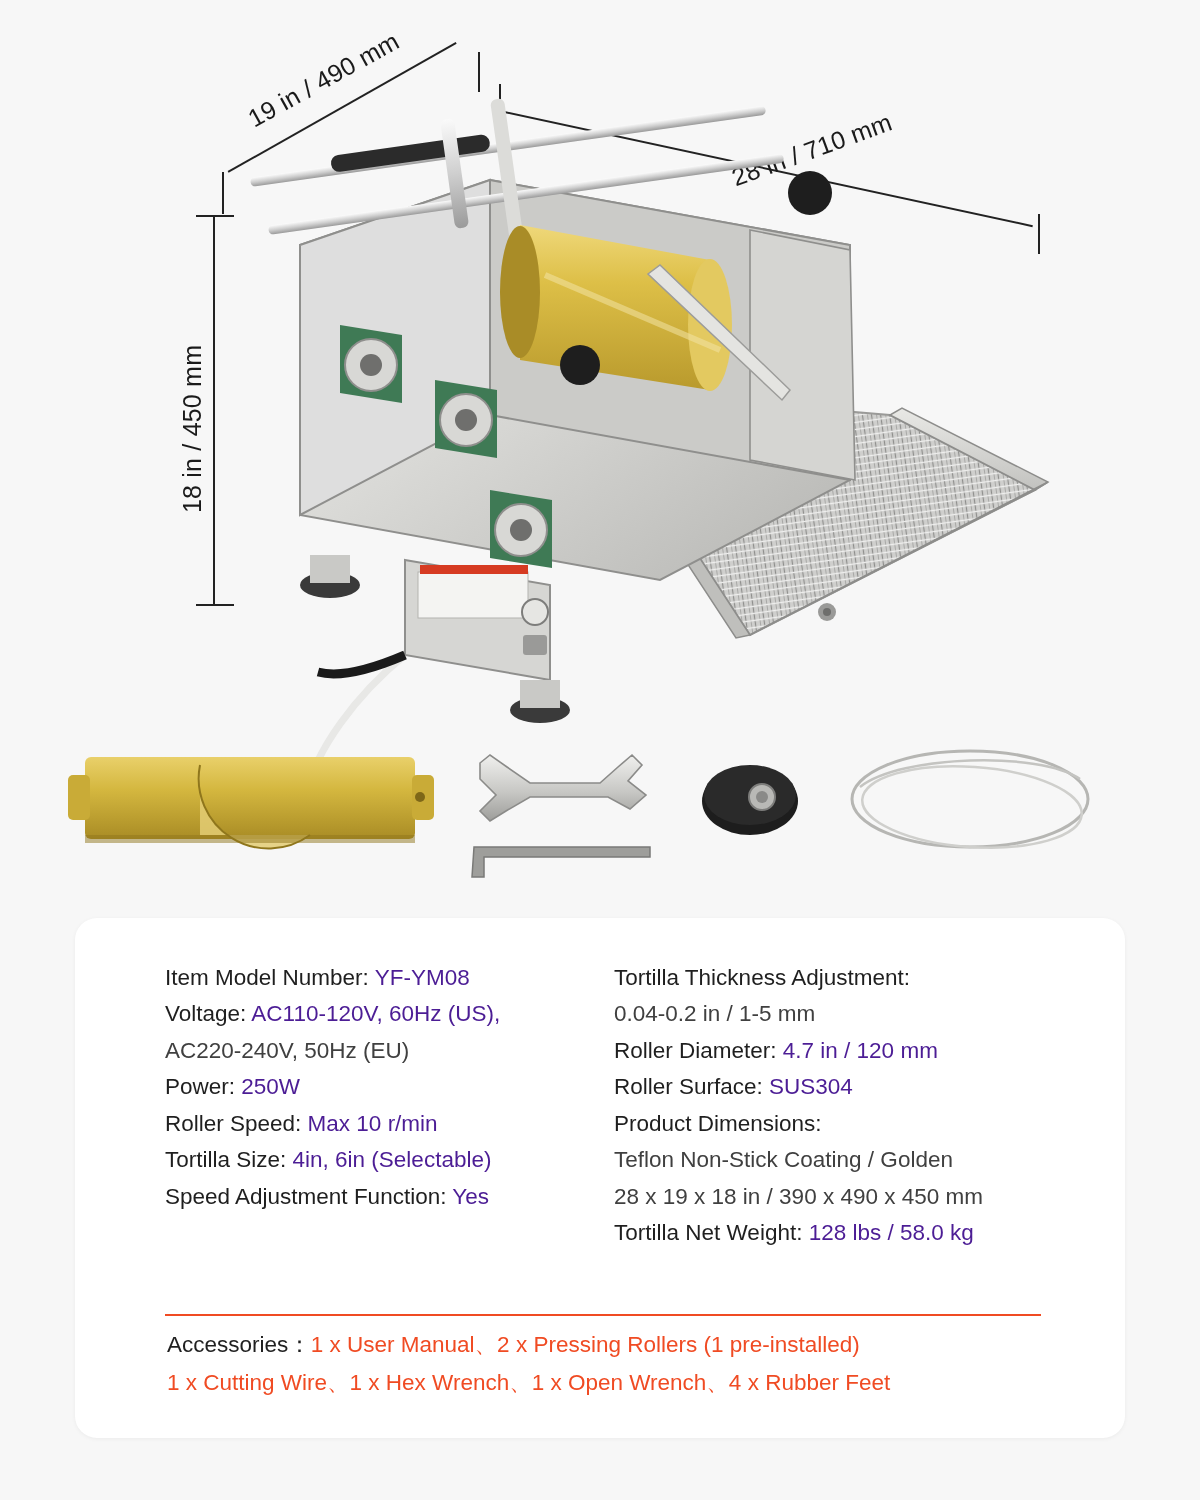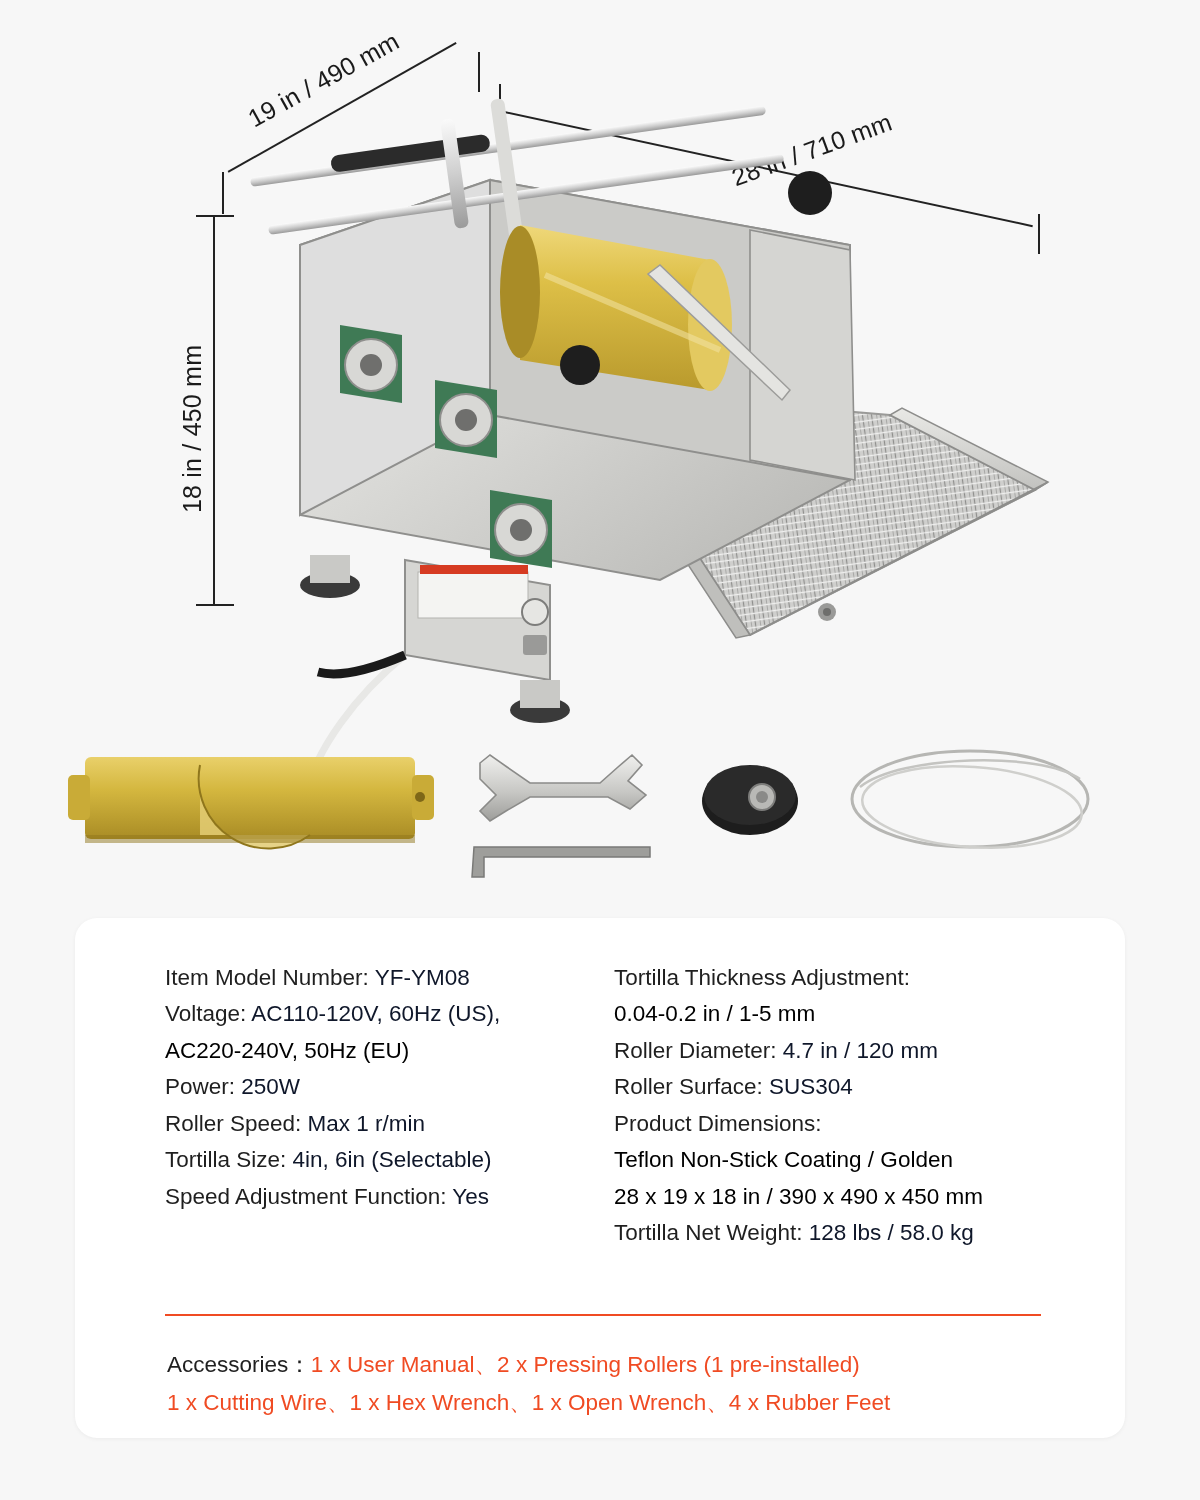--- a/index.html
+++ b/index.html
@@ -59,33 +59,33 @@
   .spec-col { width: 50%; }
   .spec-col.left { padding-left: 42px; }
   .spec-col.right { padding-left: 14px; }
 
   .spec-line {
     font-size: 22.5px;
     color: #1f1f1f;
     line-height: 1.62;
     white-space: normal;
   }
-  .spec-line .val { color: #0f172a; }
-  .spec-line.val-only { color: #000000; }
+  .spec-line .val { color: #4c1d95; }
+  .spec-line.val-only { color: #404040; }
 
   .divider {
     position: absolute;
     left: 90px; top: 396px;
     width: 876px; height: 2px;
     background: #f04b23;
   }
 
   .accessories {
     position: absolute;
-    left: 92px; top: 428px;
+    left: 92px; top: 408px;
     width: 900px;
   }
   .acc-line { font-size: 22.5px; color: #1f1f1f; line-height: 1.7; }
   .acc-line .val { color: #f04b23; }
 </style>
 </head>
 <body>
 
 <div class="page">
 
@@ -263,21 +263,21 @@
           <span>Item Model Number: </span><span class="val">YF-YM08</span>
         </div>
         <div class="spec-line">
           <span>Voltage: </span><span class="val">AC110-120V, 60Hz (US),</span>
         </div>
         <div class="spec-line val-only">AC220-240V, 50Hz (EU)</div>
         <div class="spec-line">
           <span>Power: </span><span class="val">250W</span>
         </div>
         <div class="spec-line">
-          <span>Roller Speed: </span><span class="val">Max 1 r/min</span>
+          <span>Roller Speed: </span><span class="val">Max 10 r/min</span>
         </div>
         <div class="spec-line">
           <span>Tortilla Size: </span><span class="val">4in, 6in (Selectable)</span>
         </div>
         <div class="spec-line">
           <span>Speed Adjustment Function: </span><span class="val">Yes</span>
         </div>
       </div>
 
       <div class="spec-col right">

